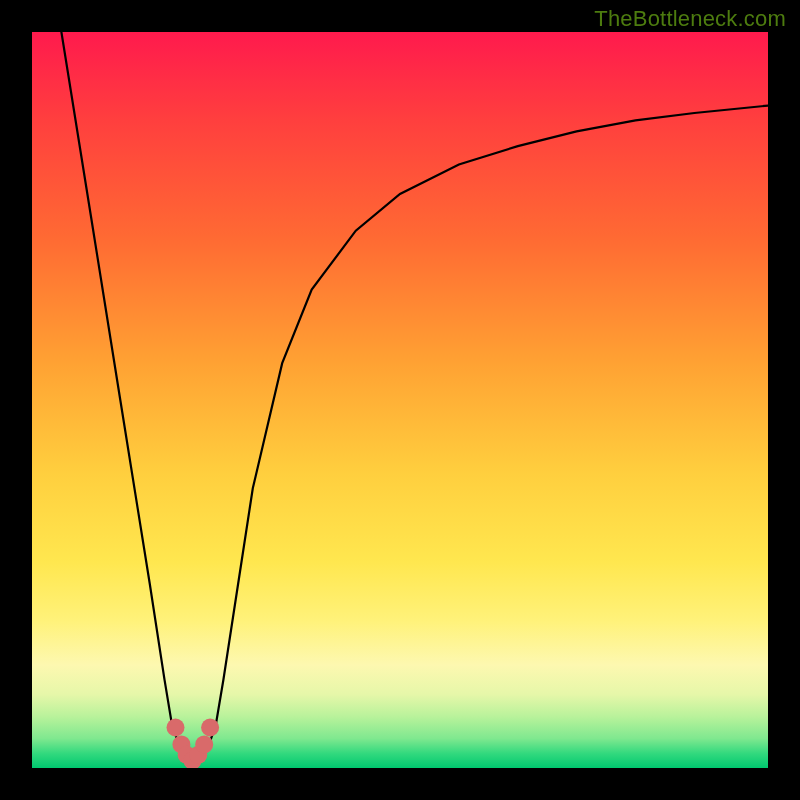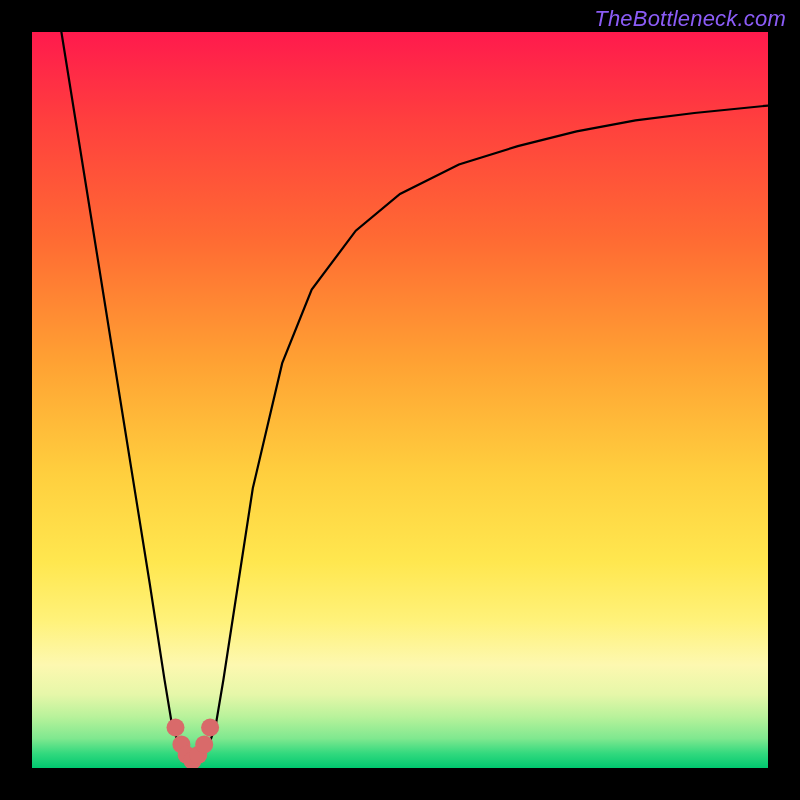--- a/index.html
+++ b/index.html
@@ -40,25 +40,24 @@
       #b9f29b 93%,
       #7fe88f 96%,
       #33d97e 98%,
       #00c86f 100%
     );
   }
   .watermark {
     position: absolute;
     top: 6px;
     right: 14px;
-    color: #8b5cf6;
+    color: #4d7c0f;
     font-size: 22px;
     letter-spacing: 0.2px;
     user-select: none;
-    font-style: italic;
   }
   svg.curve {
     position: absolute;
     top: 0;
     left: 0;
     width: 736px;
     height: 736px;
   }
 </style>
 </head>

